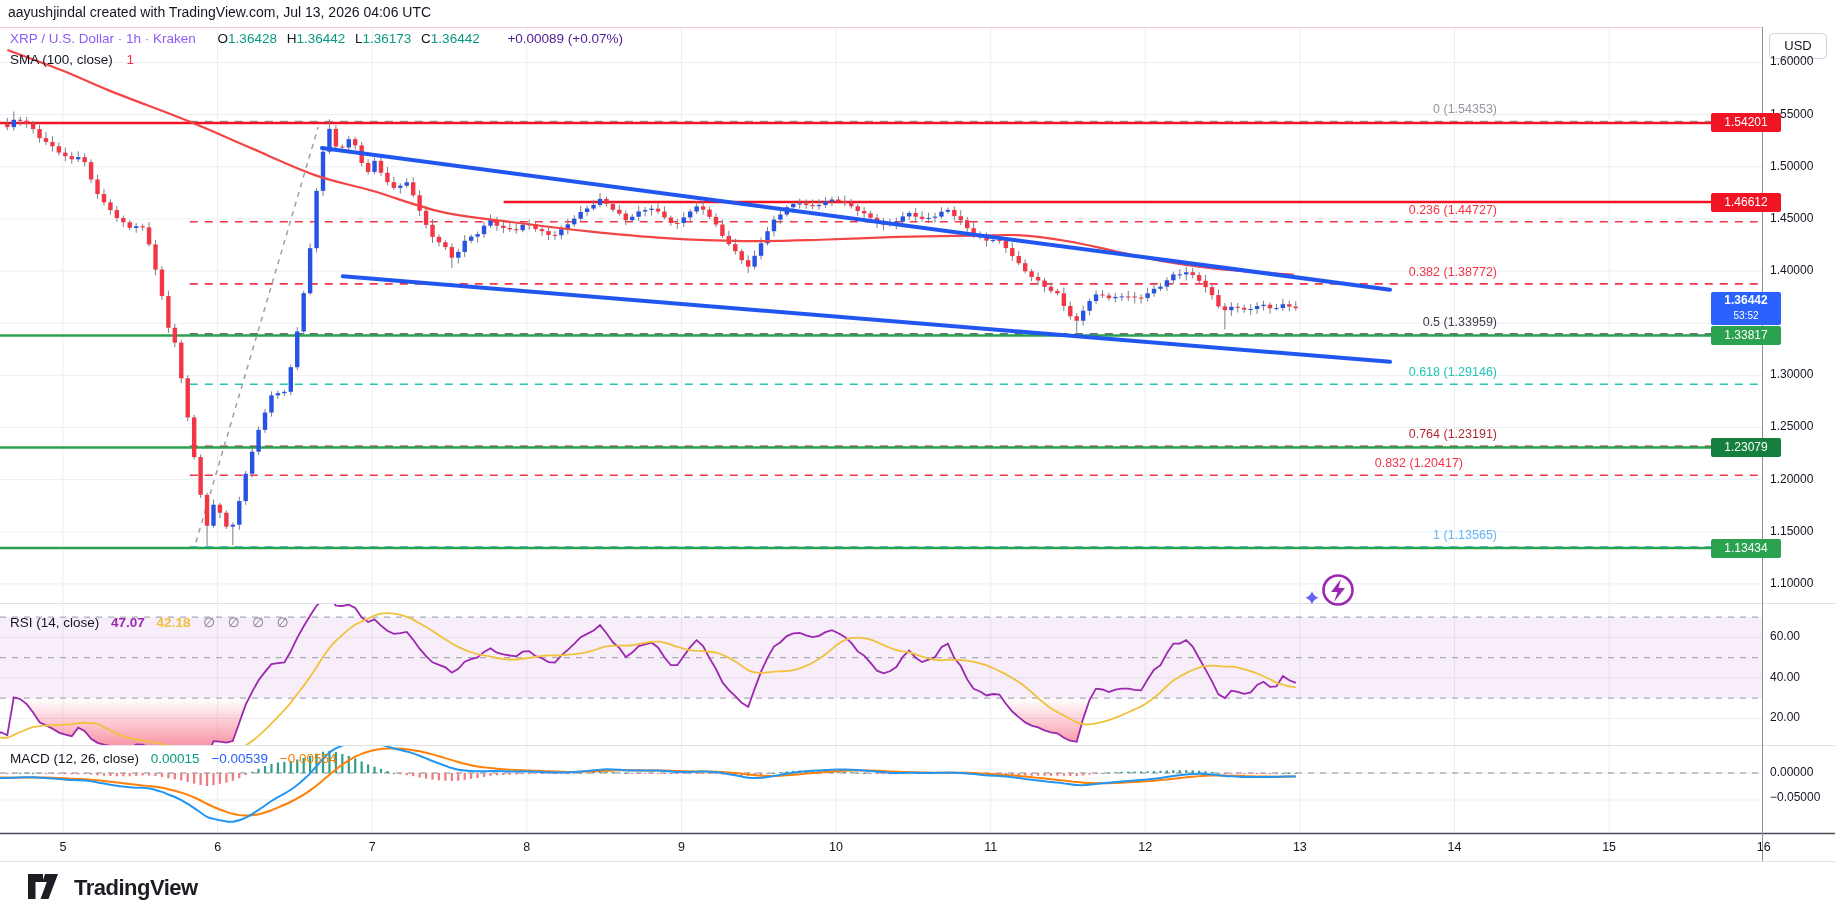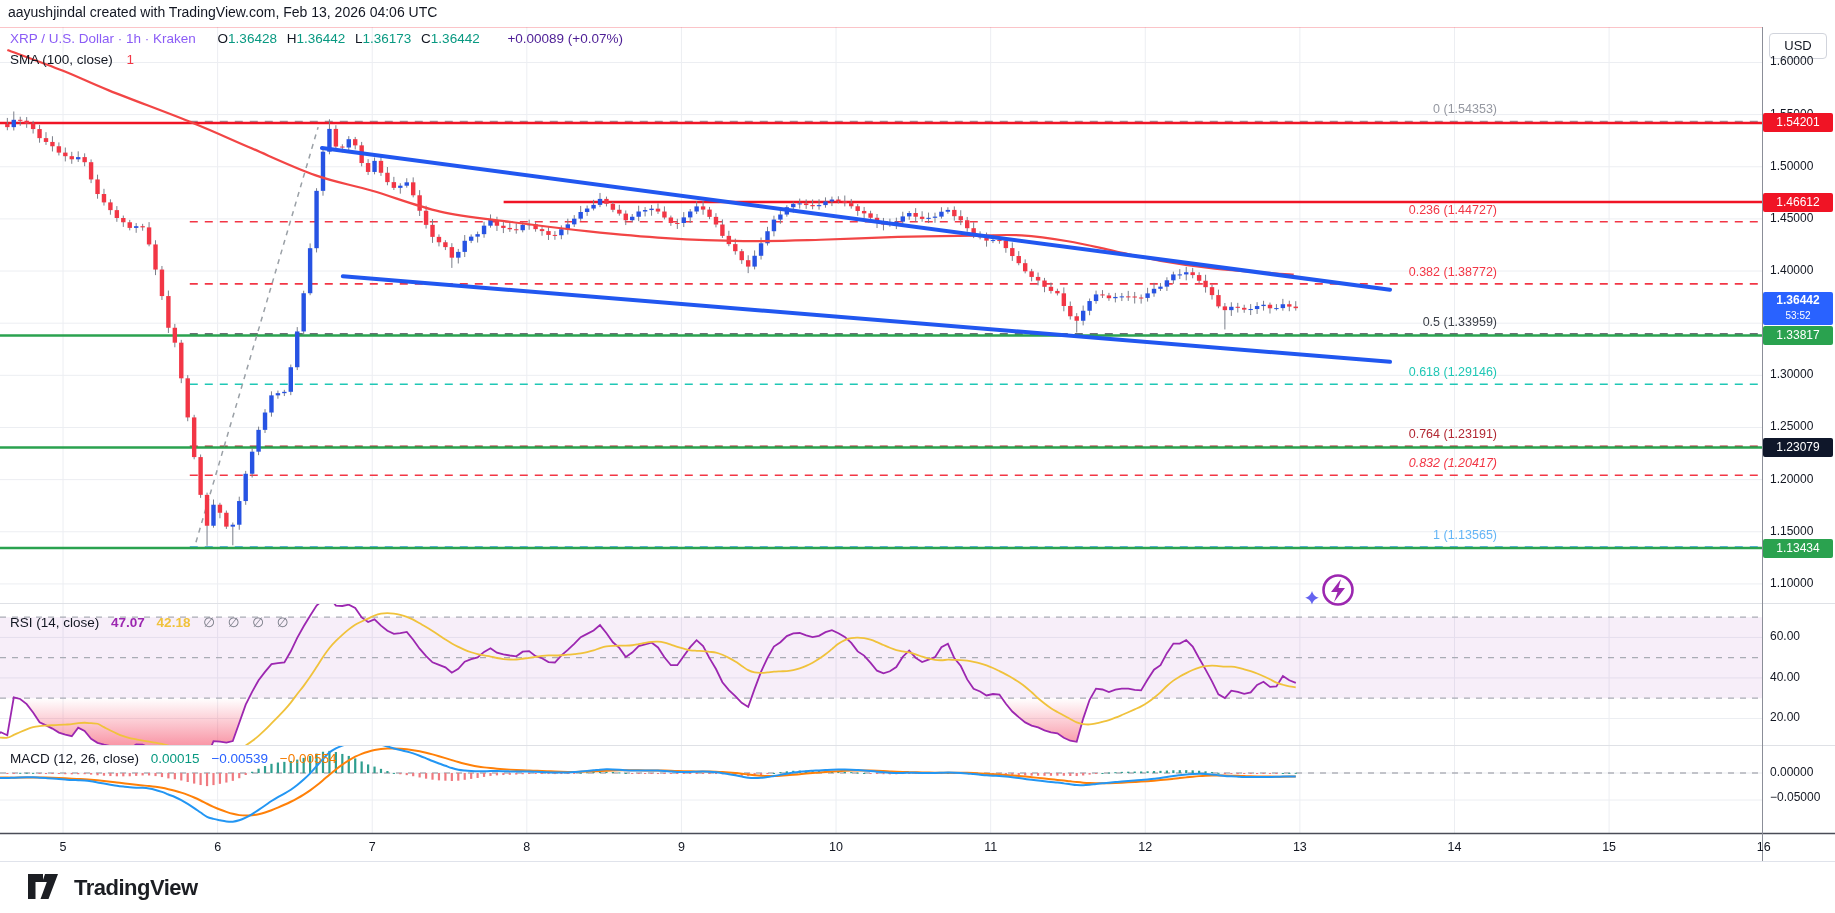--- a/index.html
+++ b/index.html
@@ -21,21 +21,21 @@
   .legend-rsi .v2{color:#f0c23c;margin-left:8px;font-weight:bold;}
   .legend-rsi .e{color:#787b86;margin-left:9px;}
   .legend-macd{left:10px;top:751px;font-size:13.5px;color:#131722;}
   .legend-macd .vh{color:#089981;margin-left:8px;}
   .legend-macd .vm{color:#2962ff;margin-left:8px;}
   .legend-macd .vs{color:#f57c00;margin-left:8px;}
   .usd-pill{left:1769px;top:33px;width:56px;height:24px;line-height:24px;text-align:center;
             border:1px solid #d1d4dc;border-radius:4px;font-size:13px;color:#131722;background:#fff;}
   .tick-label{font-size:12px;color:#131722;}
   .fib-label{font-size:12.5px;text-align:right;}
-  .badge{left:1763px;width:70px;height:19px;line-height:19px;color:#fff;font-size:12px;
+  .badge{left:1711px;width:70px;height:19px;line-height:19px;color:#fff;font-size:12px;
          text-align:center;border-radius:2px;}
   .badge.big{height:33px;line-height:normal;}
   .badge .p{display:block;font-weight:bold;line-height:17px;}
   .badge .cd{display:block;font-size:10px;line-height:14px;}
   .time-label{font-size:12.5px;color:#131722;text-align:center;width:40px;}
   .tv-footer{left:28px;top:873px;display:flex;align-items:flex-end;gap:10px;}
   .tv-logo-text{font-size:22px;font-weight:bold;color:#1c1e23;letter-spacing:-0.5px;}
 </style>
 </head>
 <body>
@@ -735,21 +735,21 @@
       <line x1="1762.5" y1="27" x2="1762.5" y2="862" stroke="#8b8e98" stroke-width="1"></line>
       <line x1="0" y1="861.5" x2="1835" y2="861.5" stroke="#e0e3eb" stroke-width="1"></line>
       <g>
         <circle cx="1338" cy="590" r="14.5" fill="none" stroke="#9c27b0" stroke-width="2.6"></circle>
         <path d="M1341,579 l-10,13 h6.5 l-3.5,10 l11,-14 h-6.5 Z" fill="#9c27b0"></path>
         <path d="M1312,591 c1.5,4.2 2.5,5.2 6.8,6.8 c-4.3,1.6 -5.3,2.6 -6.8,6.8 c-1.5,-4.2 -2.5,-5.2 -6.8,-6.8 c4.3,-1.6 5.3,-2.6 6.8,-6.8 Z" fill="#6463f0"></path>
       </g>
     </svg>
 
   <div id="overlay">
-    <div class="abs attribution">aayushjindal created with TradingView.com, Feb 13, 2026 04:06 UTC</div>
+    <div class="abs attribution">aayushjindal created with TradingView.com, Jul 13, 2026 04:06 UTC</div>
 
     <div class="abs legend-main">
       <span class="t">XRP / U.S. Dollar · 1h · Kraken</span>
       <span class="ohlc-lab">O</span><span class="ohlc-val">1.36428</span>
       <span class="ohlc-lab">H</span><span class="ohlc-val">1.36442</span>
       <span class="ohlc-lab">L</span><span class="ohlc-val">1.36173</span>
       <span class="ohlc-lab">C</span><span class="ohlc-val">1.36442</span>
       <span class="chg">+0.00089 (+0.07%)</span>
     </div>
 
@@ -804,30 +804,30 @@
         <div class="abs time-label" style="left: 1279.87px; top: 840px;">13</div>
         <div class="abs time-label" style="left: 1434.48px; top: 840px;">14</div>
         <div class="abs time-label" style="left: 1589.09px; top: 840px;">15</div>
         <div class="abs time-label" style="left: 1743.7px; top: 840px;">16</div>
         <div class="abs fib-label" style="left: 1160px; width: 337px; top: 102.352px; color: rgb(149, 152, 161);">0 (1.54353)</div>
         <div class="abs fib-label" style="left: 1160px; width: 337px; top: 202.743px; color: rgb(242, 54, 69);">0.236 (1.44727)</div>
         <div class="abs fib-label" style="left: 1160px; width: 337px; top: 264.848px; color: rgb(242, 54, 69);">0.382 (1.38772)</div>
         <div class="abs fib-label" style="left: 1160px; width: 337px; top: 315.044px; color: rgb(60, 64, 73);">0.5 (1.33959)</div>
         <div class="abs fib-label" style="left: 1160px; width: 337px; top: 365.239px; color: rgb(31, 199, 181);">0.618 (1.29146)</div>
         <div class="abs fib-label" style="left: 1160px; width: 337px; top: 427.344px; color: rgb(178, 40, 51);">0.764 (1.23191)</div>
-        <div class="abs fib-label" style="left: 1160px; width: 337px; top: 456.275px; color: rgb(242, 54, 69); font-style: italic;">0.832 (1.20417)</div>
+        <div class="abs fib-label" style="left: 1126px; width: 337px; top: 456.275px; color: rgb(242, 54, 69);">0.832 (1.20417)</div>
         <div class="abs fib-label" style="left: 1160px; width: 337px; top: 527.735px; color: rgb(100, 181, 246);">1 (1.13565)</div>
         <div class="abs badge" style="top: 113.437px; background: rgb(240, 20, 37);">1.54201</div>
         <div class="abs badge" style="top: 192.584px; background: rgb(240, 20, 37);">1.46612</div>
         <div class="abs badge big" style="top: 292.148px; background: rgb(41, 98, 255);">
           <span class="p">1.36442</span>
           <span class="cd">53:52</span>
         </div>
         <div class="abs badge" style="top: 326.024px; background: rgb(42, 162, 79);">1.33817</div>
-        <div class="abs badge" style="top: 438.012px; background: #0f172a;">1.23079</div>
+        <div class="abs badge" style="top: 438.012px; background: #15803d;">1.23079</div>
         <div class="abs badge" style="top: 538.601px; background: rgb(42, 162, 79);">1.13434</div>
       </div>
 
     <div class="abs tv-footer">
       <svg width="36" height="28" viewBox="0 0 36 28">
         <path d="M0,1 h15 v8 h-7.5 v17 h-7.5 Z" fill="#1c1e23"></path>
         <path d="M17,1 h13 l-9.5,25 h-8 l6.3,-17 h-4.5 Z" fill="#1c1e23"></path>
       </svg>
       <span class="tv-logo-text">TradingView</span>
     </div>

